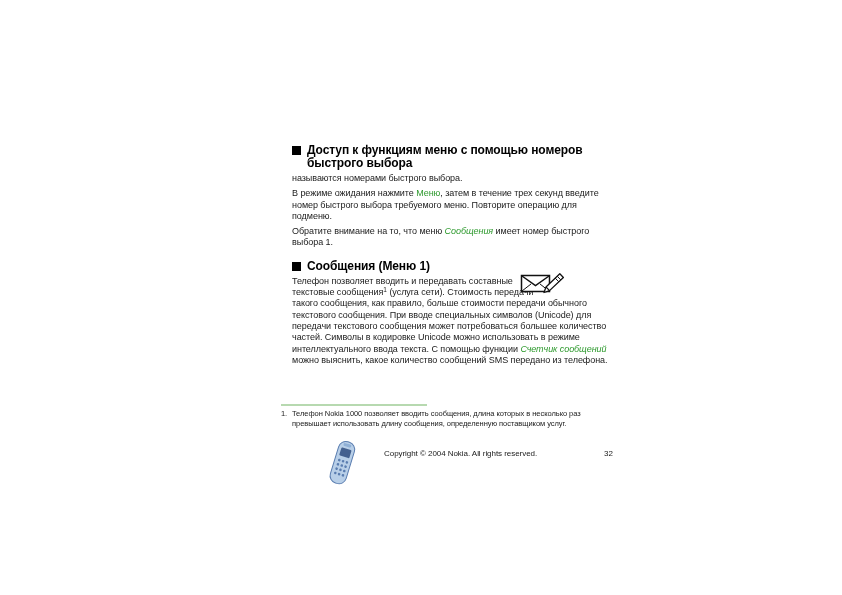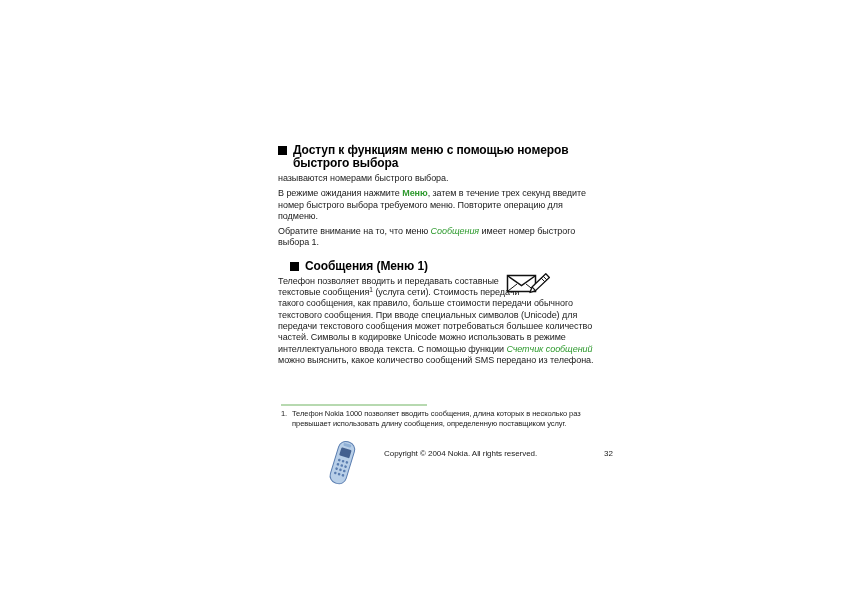--- a/index.html
+++ b/index.html
@@ -15,21 +15,21 @@
     -webkit-font-smoothing:antialiased;
   }
   .page{
     position:relative;
     width:842px;height:595px;
     background:#ffffff;
     overflow:hidden;
   }
   .content{
     position:absolute;
-    left:278px;top:144px;
+    left:292px;top:144px;
     width:346px;
   }
   .section-heading{
     display:flex;
     align-items:flex-start;
     font-weight:bold;
     font-size:12px;
     line-height:13px;
     letter-spacing:-0.1px;
     color:#000;
@@ -43,24 +43,24 @@
   .h1-text{max-width:300px;}
   .body-text{
     font-size:9px;
     line-height:11.3px;
     letter-spacing:-0.05px;
     color:var(--ink);
   }
   .para{margin-top:3px;margin-bottom:4px;}
   .tline{display:block;white-space:nowrap;}
   .gr{color:var(--green);}
-  .b{font-weight:bold;}
+  .b{font-weight:normal;}
   .i{font-style:italic;}
   .sup{font-size:6.5px;position:relative;top:-3px;}
-  .sec2{margin-top:11px;margin-left:12px;}
+  .sec2{margin-top:11px;}
   .msg-icon{
     position:absolute;
     left:228px;top:126px;
   }
   .footnote-rule{
     position:absolute;
     left:281px;top:404px;
     width:146px;height:2px;
     background:var(--rule-green);
   }

